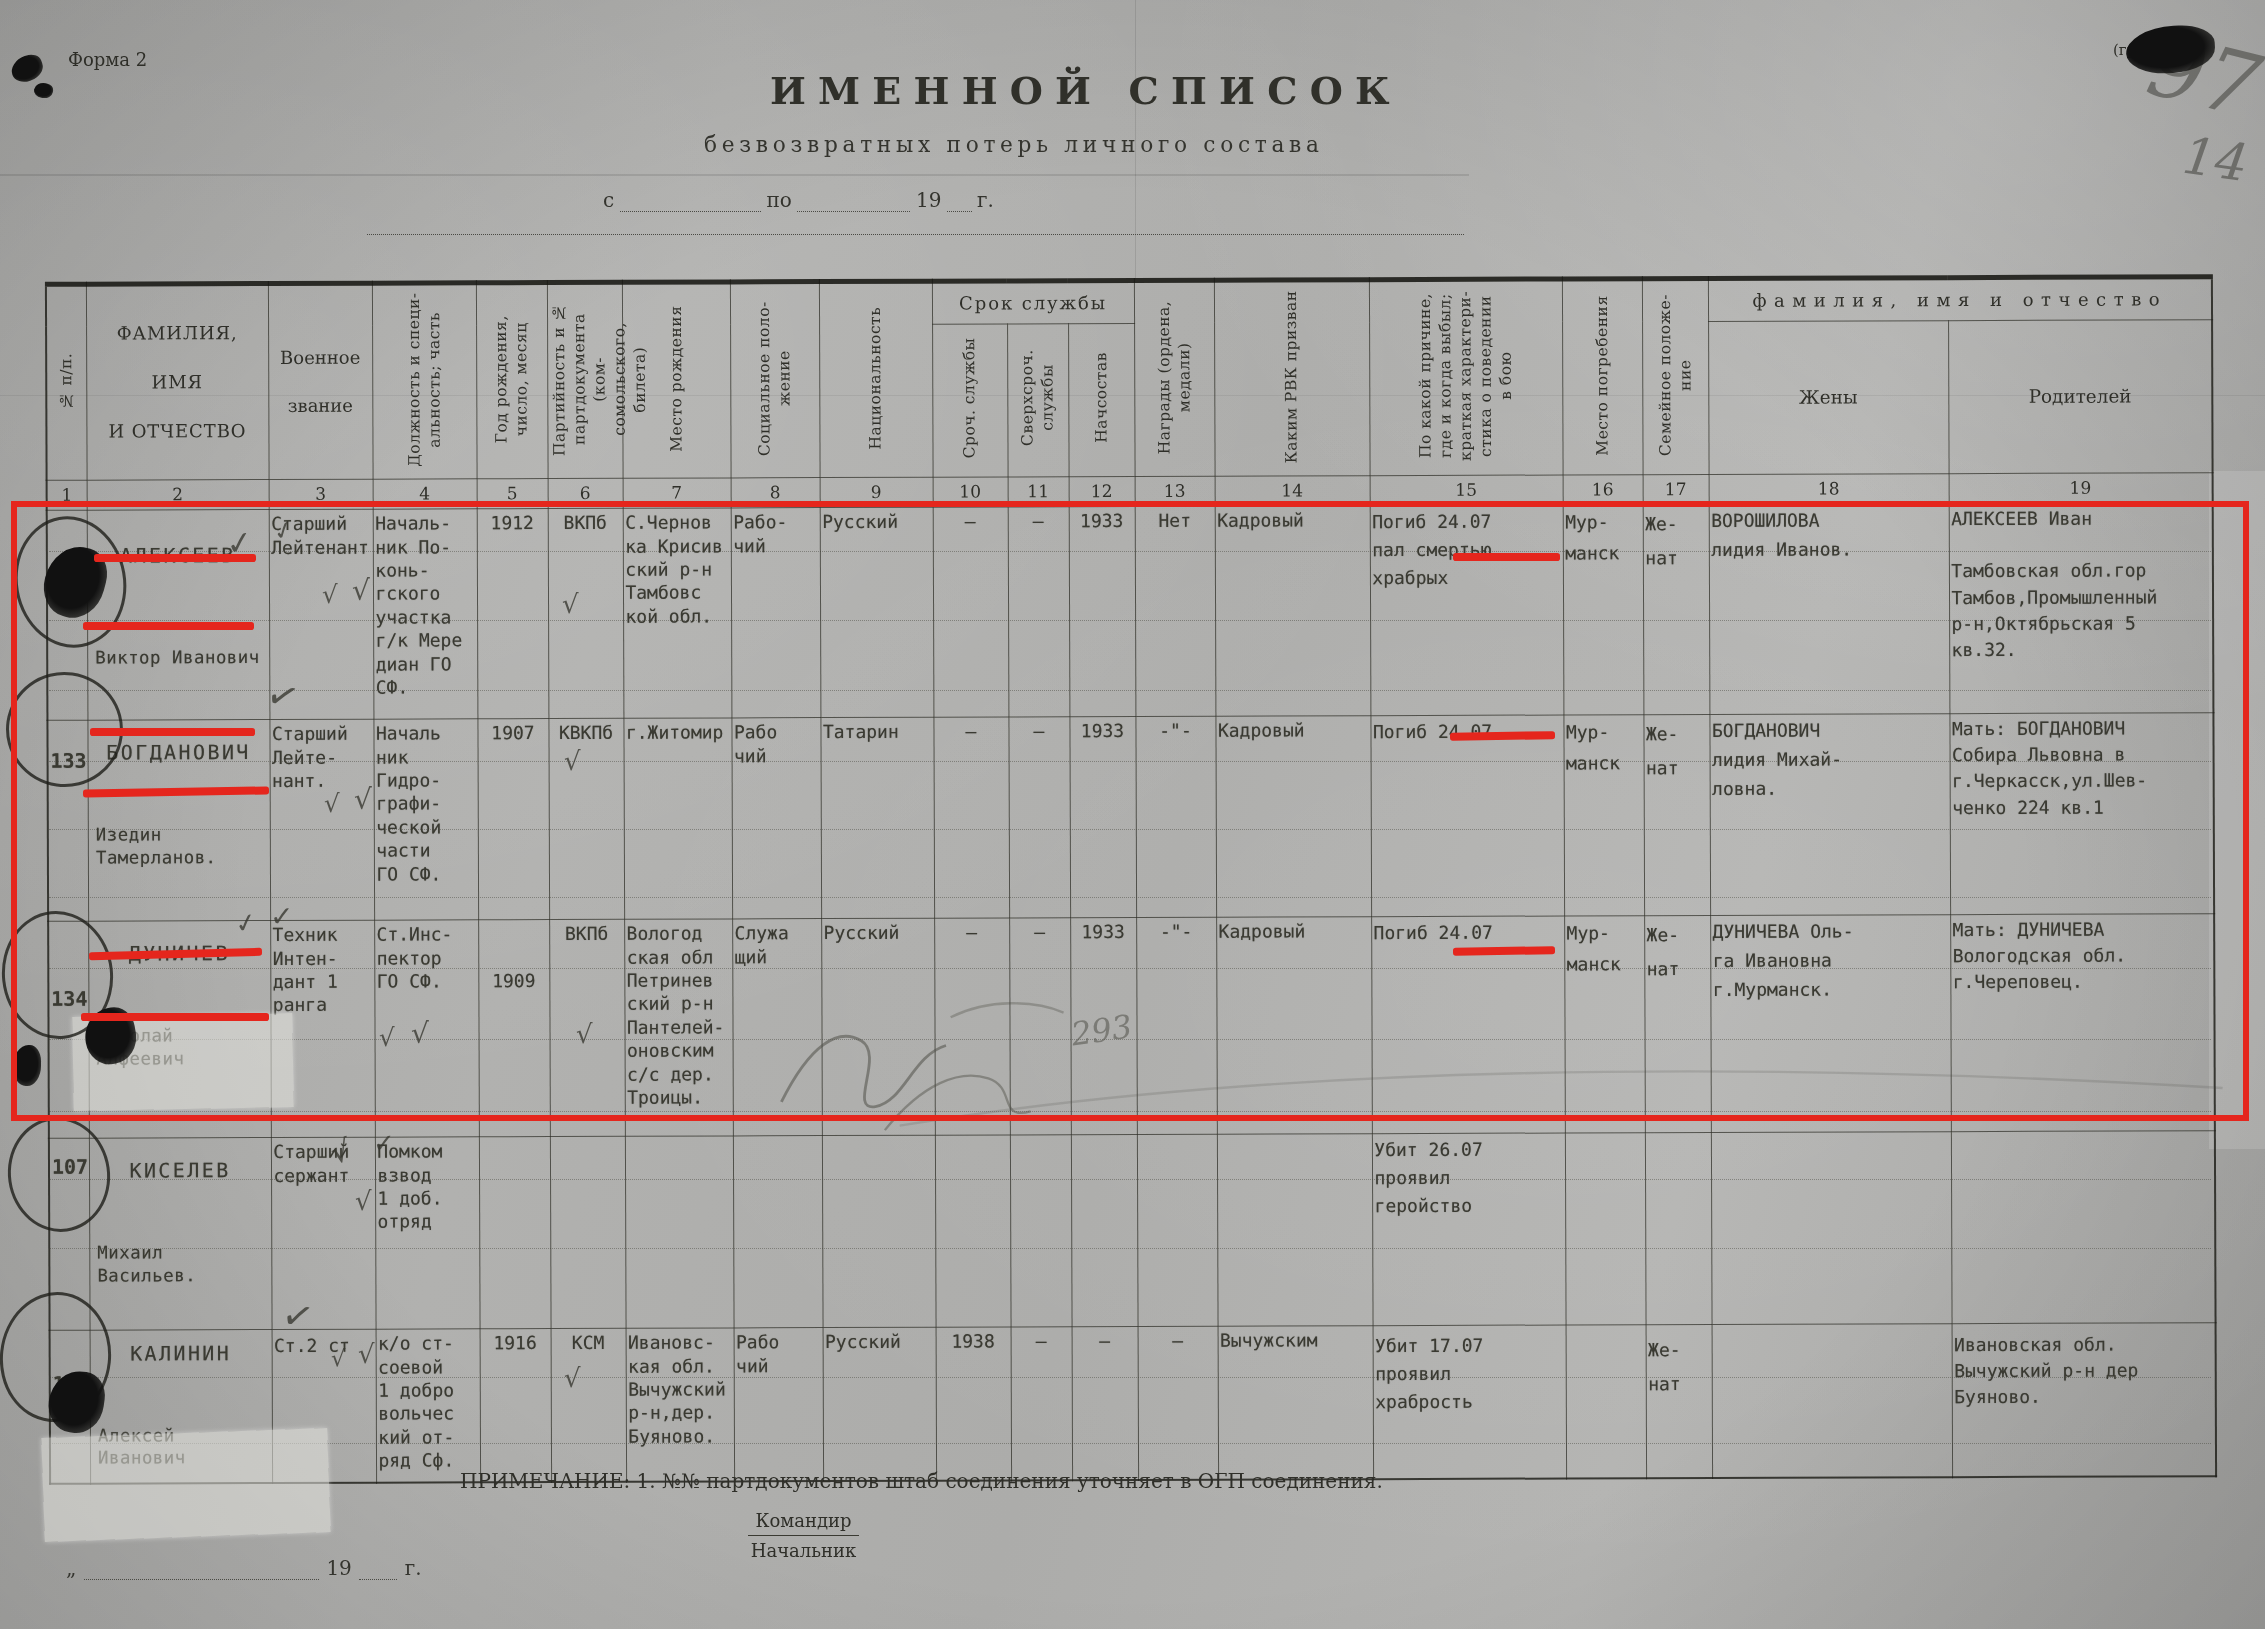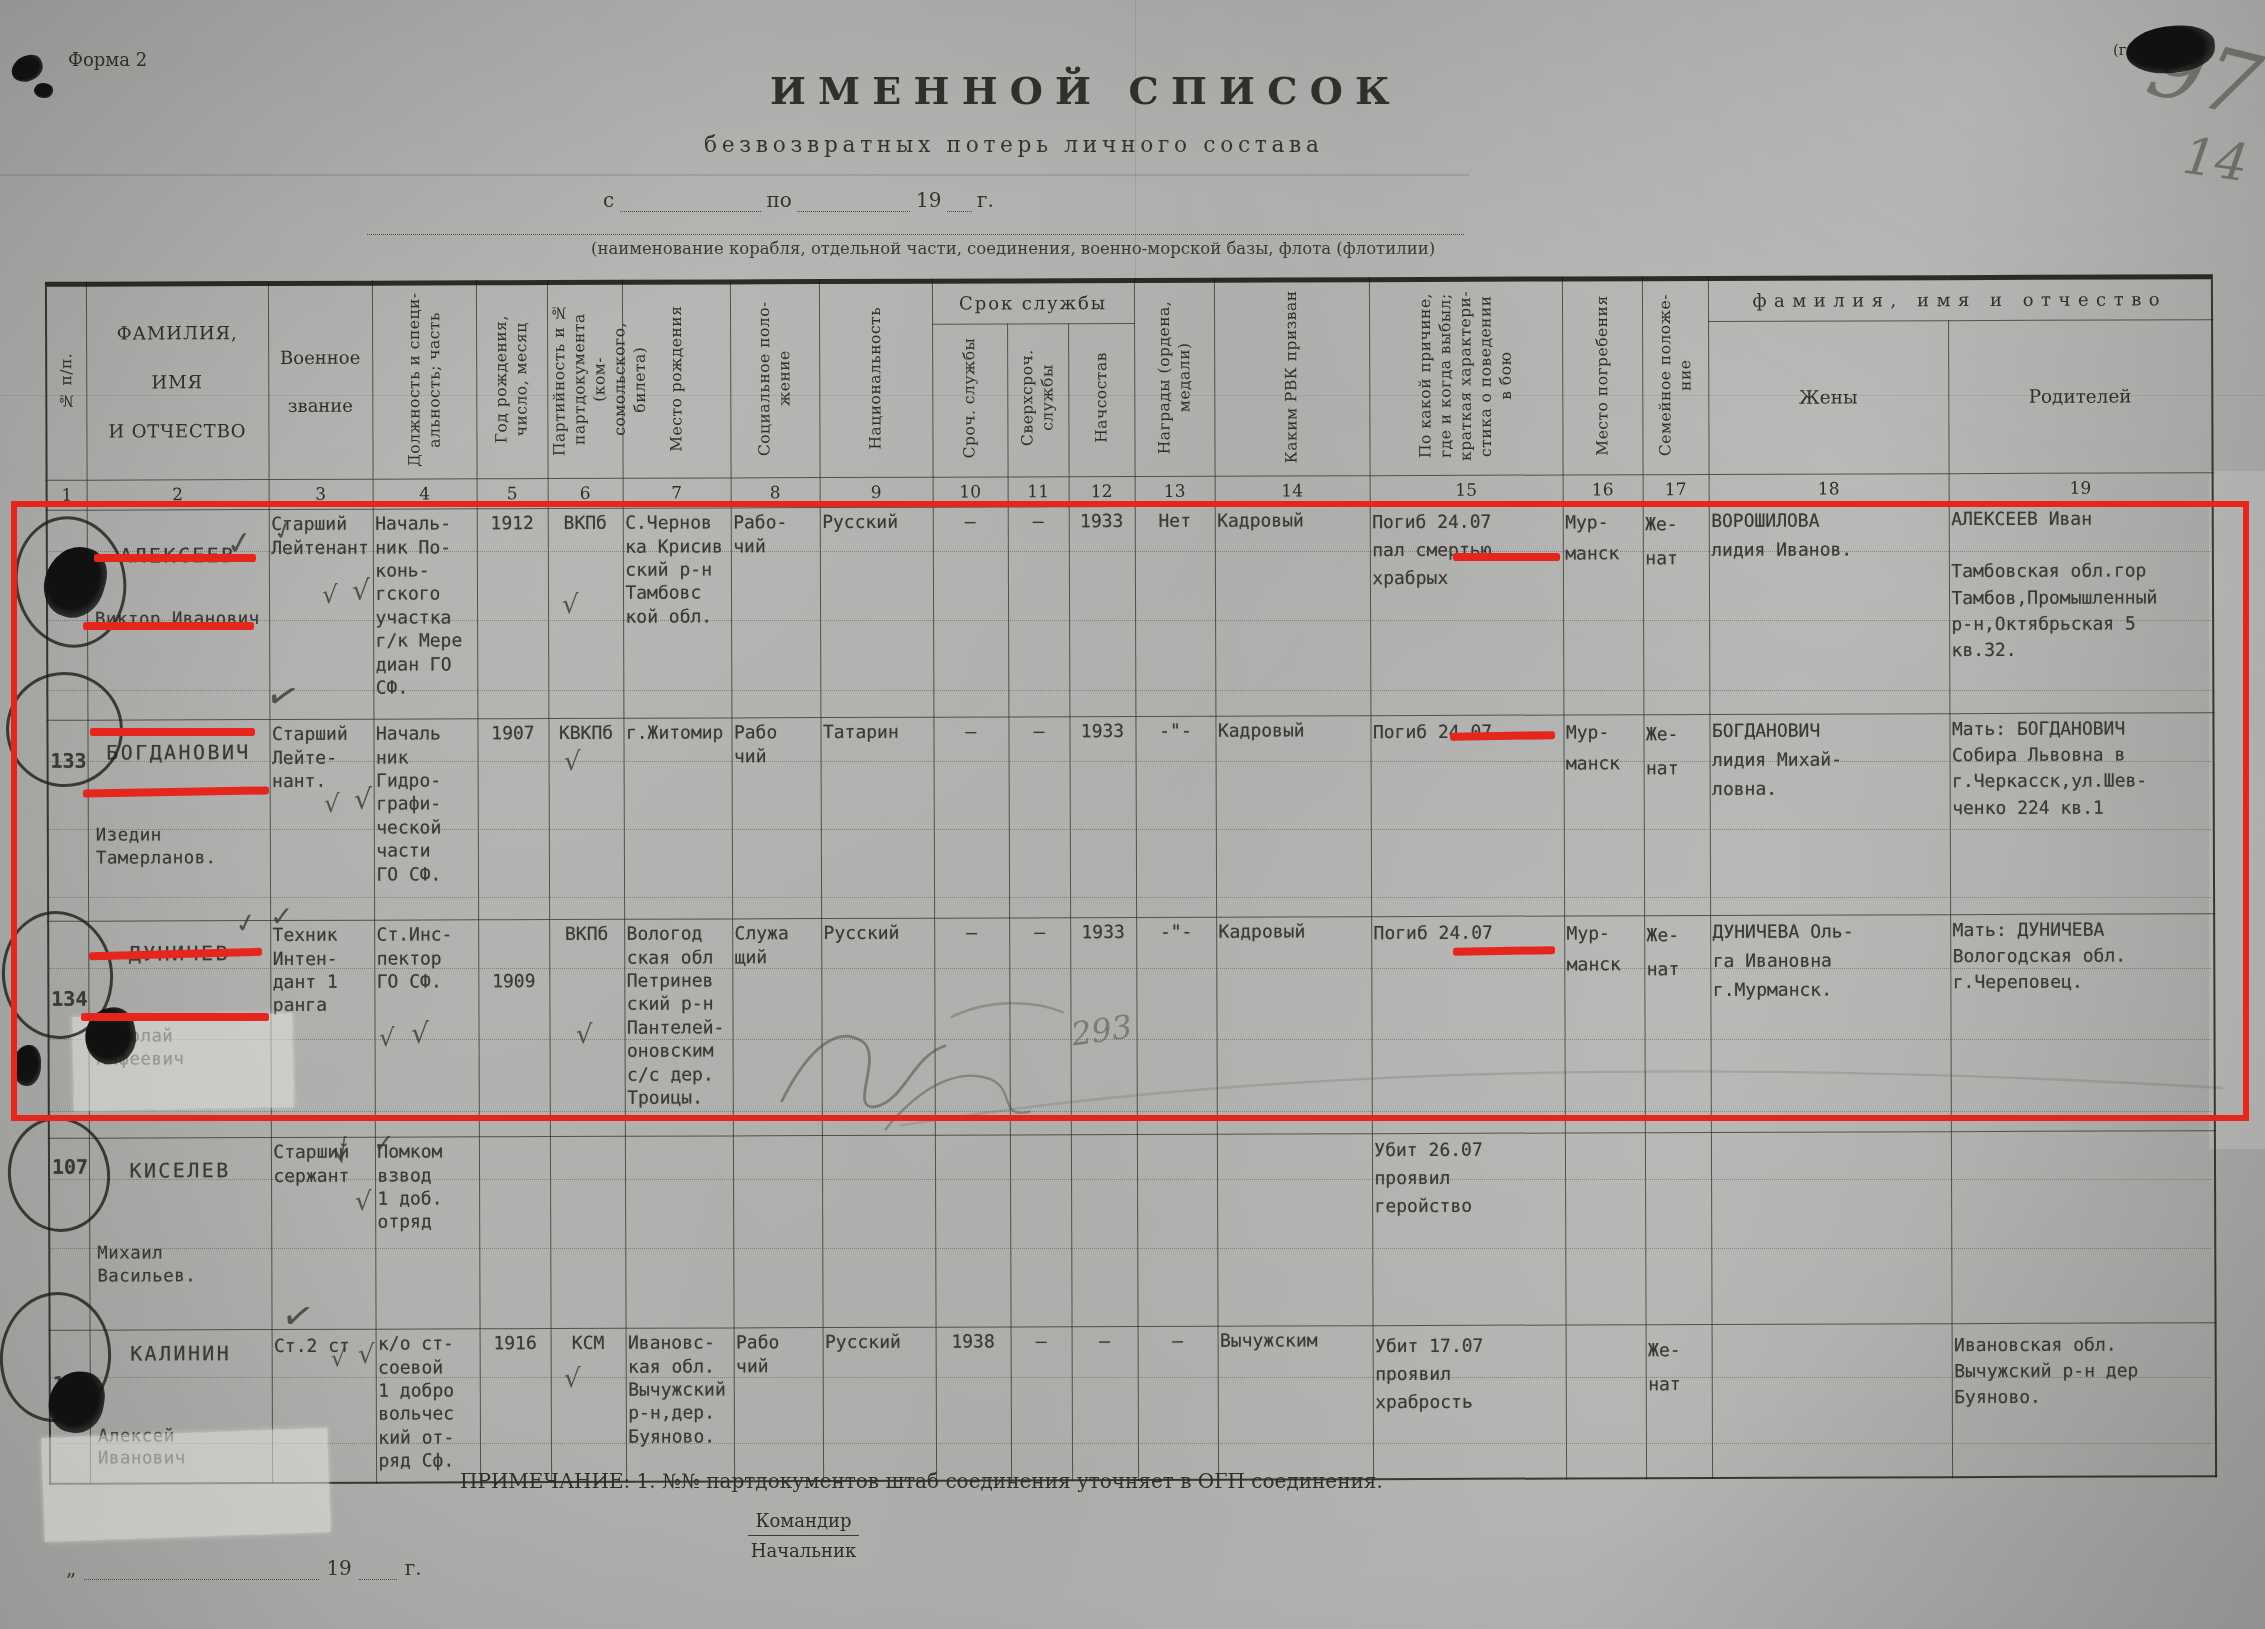--- a/index.html
+++ b/index.html
@@ -55,21 +55,21 @@
     text-shadow:0 0 0.9px rgba(46,46,38,.45);}
   tbody tr:last-child td{border-bottom:none;}
   .r0{height:210px}.r1{height:201px}.r2{height:217px}.r3{height:192px}.r4{height:153px}
 
   .num{display:block;text-align:center;font-size:20px;font-weight:bold;}
   .r0 .num{margin-top:47px;opacity:.55}.r1 .num{margin-top:24.5px}.r2 .num{margin-top:62px}
   .r3 .num{margin-top:13px}.r4 .num{margin-top:38px}
   .surname{font-size:20px;letter-spacing:2.4px;text-align:center;margin-top:17px;}
   .r0 .surname{margin-top:30px}.r4 .surname{margin-top:7.5px}
   .given{font-size:17.4px;letter-spacing:0.5px;margin-top:58px;padding-left:5.6px;}
-  .r0 .given{margin-top:39px}
+  .r0 .given{margin-top:78px}
   .c-rank{padding-top:26px;padding-left:4.7px;}
   .r4 .c-rank{padding-top:3.8px;}
   .c-duty{padding-top:5.6px;padding-left:3.8px;}
   .c-year{text-align:center;padding-top:83px;}
   .r2 .c-year{padding-top:49px;}
   .c-party{text-align:center;padding-top:32px;}
   .c-bp{padding-top:38px;padding-left:3.8px;}
   .c-soc{padding-top:34px;padding-left:4.7px;}
   .pt-data{padding-top:58px;}
   .c-dash{text-align:center;}
@@ -120,21 +120,20 @@
   <div class="pencil pencil-97">97</div>
   <div class="pencil pencil-14">14</div>
 
   <div class="title">ИМЕННОЙ СПИСОК</div>
   <div class="subtitle">безвозвратных потерь личного состава</div>
 
   <div class="dateline">
     <span>с</span><span class="dots w150"></span><span>по</span><span class="dots w120"></span><span>19</span><span class="dots w26"></span><span>г.</span>
   </div>
   <div class="unit-line"></div>
-  <div class="unit-caption">(наименование корабля, отдельной части, соединения, военно-морской базы, флота (флотилии)</div>
 
   <table class="form-table">
     <colgroup>
       <col style="width:40px">
         <col style="width:182px">
         <col style="width:104px">
         <col style="width:104px">
       <col style="width:71px">
         <col style="width:75px">
         <col style="width:108px">

